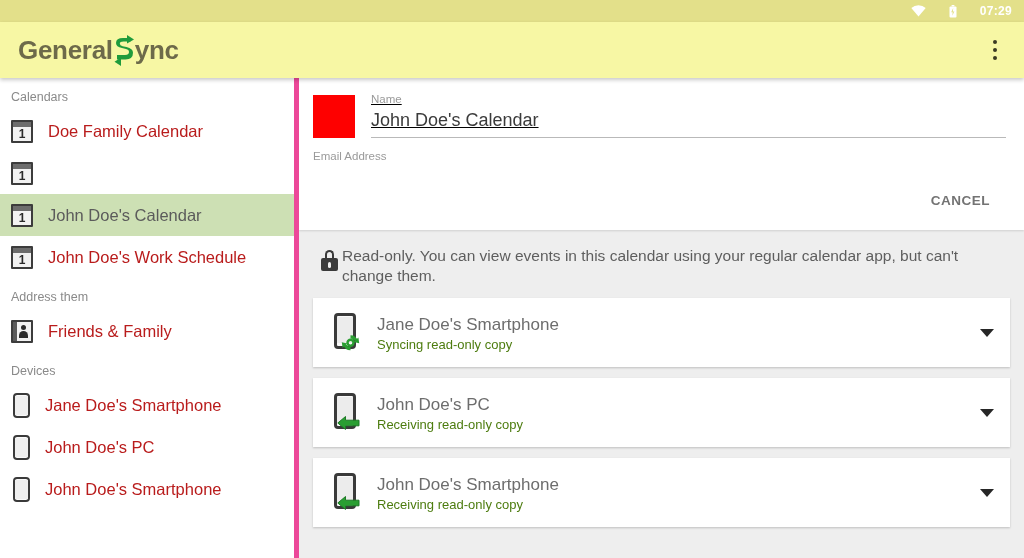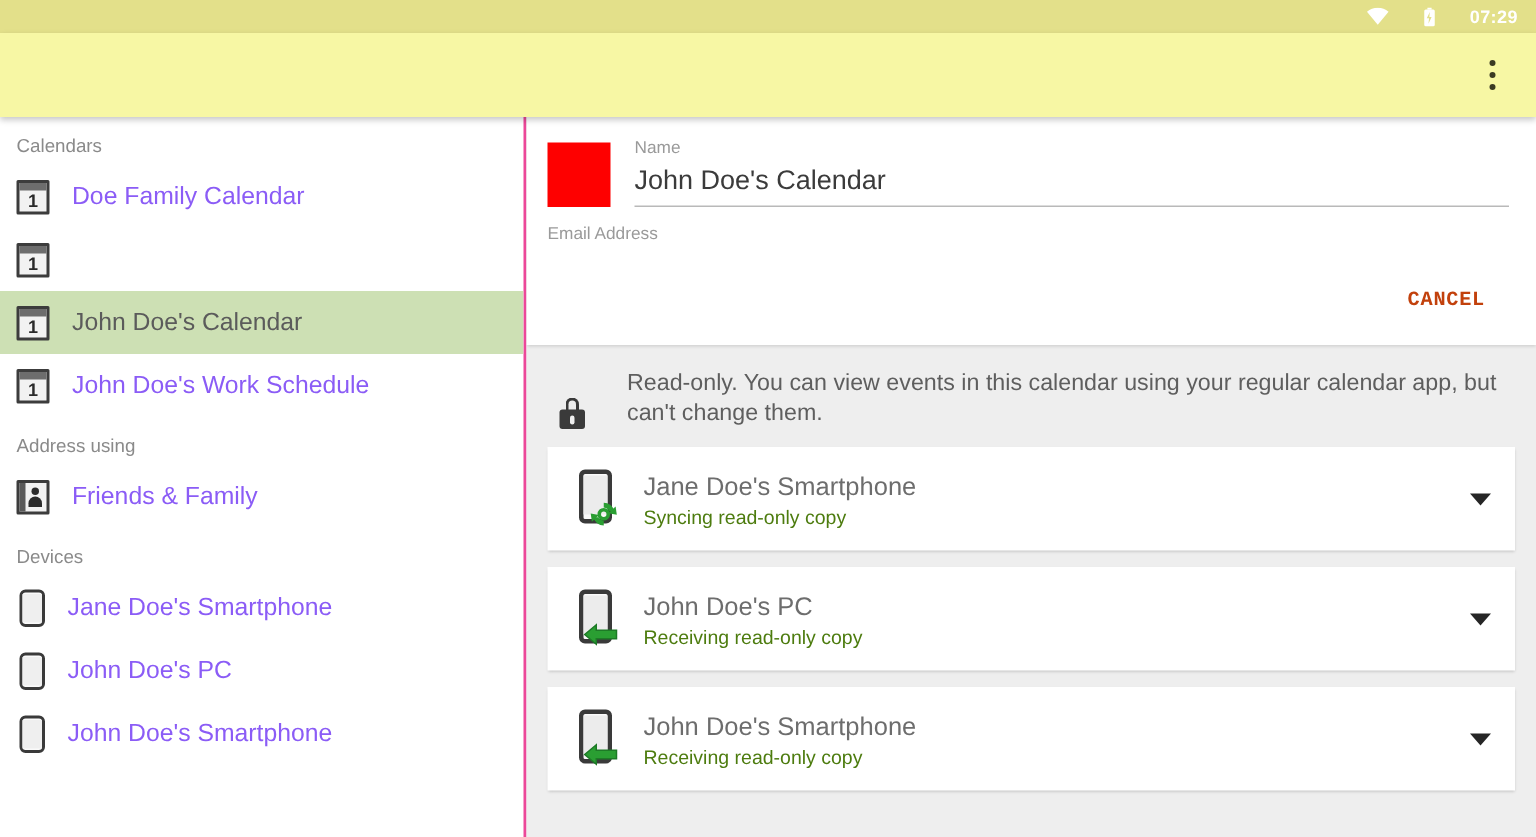--- a/index.html
+++ b/index.html
@@ -40,38 +40,38 @@
     display: flex; flex-direction: column; align-items: center; justify-content: center; gap: 4px;
     cursor: pointer;
   }
   .overflow-btn i { width: 4px; height: 4px; border-radius: 50%; background: #3a3a22; display:block; }
 
   
   .content { display: flex; height: 480px; width: 100%; }
 
   
   .sidebar {
-    width: 351px; height: 100%;
+    width: 299px; height: 100%;
     background: #ffffff;
-    border-right: 2px solid #ec4899;
+    border-right: 5px solid #ec4899;
     position: relative;
     overflow: hidden;
   }
   .section-label {
     font-size: 12.5px; color: #8a8a8a;
     padding: 12px 0 6px 11px;
   }
   .nav-item {
     display: flex; align-items: center;
     height: 42px; padding-left: 11px;
     cursor: pointer;
   }
   .nav-item.selected { background: #cde0b4; }
   .nav-item .label {
-    font-size: 16.5px; color: #8b5cf6;
+    font-size: 16.5px; color: #b91c1c;
     margin-left: 15px; white-space: nowrap;
   }
   .nav-item.selected .label { color: #5b5b5b; }
 
   
   .cal-ic { width: 22px; height: 23px; position: relative; flex: 0 0 auto; }
   .cal-ic .body { position:absolute; inset:0; border:2px solid #3c3c3c; background:#f2f2f2; border-radius:1px; }
   .cal-ic .top { position:absolute; left:2px; right:2px; top:2px; height:5px; background:#6d6d6d; }
   .cal-ic .num {
     position:absolute; left:0; right:0; top:7px; bottom:1px;
@@ -91,52 +91,52 @@
   .ph-ic .screen { position:absolute; left:2px; right:2px; top:3px; bottom:3px; background:#efefef; }
 
   
   .main { flex: 1; height: 100%; background: #eeeeee; overflow: hidden; position: relative; }
 
   .edit-card {
     background: #ffffff;
     padding: 14px 18px 12px 14px;
     box-shadow: 0 1px 2px rgba(0,0,0,.13);
   }
-  .name-row { display: flex; align-items: center; }
+  .name-row { display: flex; align-items: center; text-decoration: underline; }
   .color-swatch {
     width: 42px; height: 43px; background: #fe0000;
     flex: 0 0 auto; margin-top: 3px; cursor: pointer;
   }
   .fields { flex: 1; margin-left: 16px; }
   .flabel { font-size: 11.5px; color: #9a9a9a; line-height: 14px; }
   .finput {
     font-size: 18px; color: #3b3b3b;
     border: none; border-bottom: 1px solid #b9b9b9;
     width: 100%; padding: 4px 0 6px 0; outline: none;
     background: transparent; font-family: "Liberation Sans", sans-serif;
     display: block;
   }
   .email-block { margin-top: 11px; padding-left: 0; }
   .btn-row { display: flex; justify-content: flex-end; align-items: center; margin-top: 20px; gap: 6px; }
   .btn-flat {
-    font-size: 13.5px; font-weight: bold; color: #c2410c;
+    font-size: 13.5px; font-weight: bold; color: #737373;
     letter-spacing: .5px; padding: 10px 16px;
     background: transparent; border: none; cursor: pointer;
-    font-family: Liberation Mono, monospace;
+    font-family: Liberation Sans, sans-serif;
   }
   .btn-raised {
     font-size: 13.5px; font-weight: bold; color: #ffffff;
     letter-spacing: .5px; padding: 10px 26px;
     background: #54a832; border: none; border-radius: 2px; cursor: pointer;
     box-shadow: 0 2px 3px rgba(0,0,0,.26);
     font-family: "Liberation Sans", sans-serif;
   }
 
   .notice {
-    display: flex; align-items: flex-end; gap: 28px;
+    display: flex; align-items: flex-start; gap: 4px;
     padding: 16px 24px 12px 22px;
   }
   .lock-ic { width: 17px; height: 21px; position: relative; flex: 0 0 auto; margin-top: 4px; }
   .lock-ic .shackle {
     position:absolute; left:4px; top:0; width:9px; height:9px;
     border:2.5px solid #3a3a3a; border-bottom:none; border-radius:5px 5px 0 0;
   }
   .lock-ic .case { position:absolute; left:0; top:8px; width:17px; height:13px; background:#3a3a3a; border-radius:2px; }
   .lock-ic .hole { position:absolute; left:7px; top:12px; width:3px; height:6px; background:#eee; border-radius:2px; }
   .notice-text { font-size: 15.5px; color: #5e5e5e; line-height: 20px; max-width: 620px; }
@@ -183,20 +183,31 @@
     <svg class="batt-glyph" width="8" height="13" viewBox="0 0 8 13">
       <rect x="2.6" y="0" width="2.8" height="1.4" fill="#ffffff"></rect>
       <rect x="0.5" y="1.4" width="7" height="11.1" rx="1" fill="#ffffff"></rect>
       <path d="M4.2 3 L2.2 7.2 L3.7 7.2 L3.3 10.8 L5.4 6.4 L3.9 6.4 Z" fill="#e3e08a"></path>
     </svg>
   </span>
   <span class="sb-time">07:29</span>
 </div>
 
 <div class="appbar">
+  <div class="logo">
+    <span class="logo-general">General</span>
+    <span class="logo-s">
+      <svg width="22" height="31" viewBox="0 0 22 31">
+        <path d="M17.5 3 L10 3 Q3 3 3 8 Q3 12 9 13 L13 14 Q16 14.6 16 17 Q16 20 12 20 L4 20 L4 24.5 L12.5 24.5 Q20 24.5 20 17.8 Q20 13.4 13.5 12 L9.6 11.2 Q6.8 10.6 6.8 8.6 Q6.8 6.5 10.5 6.5 L17.5 6.5 Z" fill="#1f9b3c"></path>
+        <path d="M14 0 L21 4.5 L14 8.5 Z" fill="#1f9b3c"></path>
+        <path d="M8 22.5 L1.5 26.8 L8 31 Z" fill="#1f9b3c"></path>
+      </svg>
+    </span>
+    <span class="logo-ync">ync</span>
+  </div>
   <div class="overflow-btn">
     <i></i>
     <i></i>
     <i></i>
   </div>
 </div>
 
 <div class="content">
 
   <div class="sidebar">
@@ -231,21 +242,21 @@
 
     <div class="nav-item">
       <span class="cal-ic">
         <span class="body"></span>
           <span class="top"></span>
         <span class="num">1</span>
       </span>
       <span class="label">John Doe's Work Schedule</span>
     </div>
 
-    <div class="section-label">Address using</div>
+    <div class="section-label">Address them</div>
 
     <div class="nav-item">
       <span class="ab-ic">
         <span class="body"></span>
           <span class="spine"></span>
         <span class="person">
             <span class="head"></span>
             <span class="torso"></span>
           </span>
       </span>

